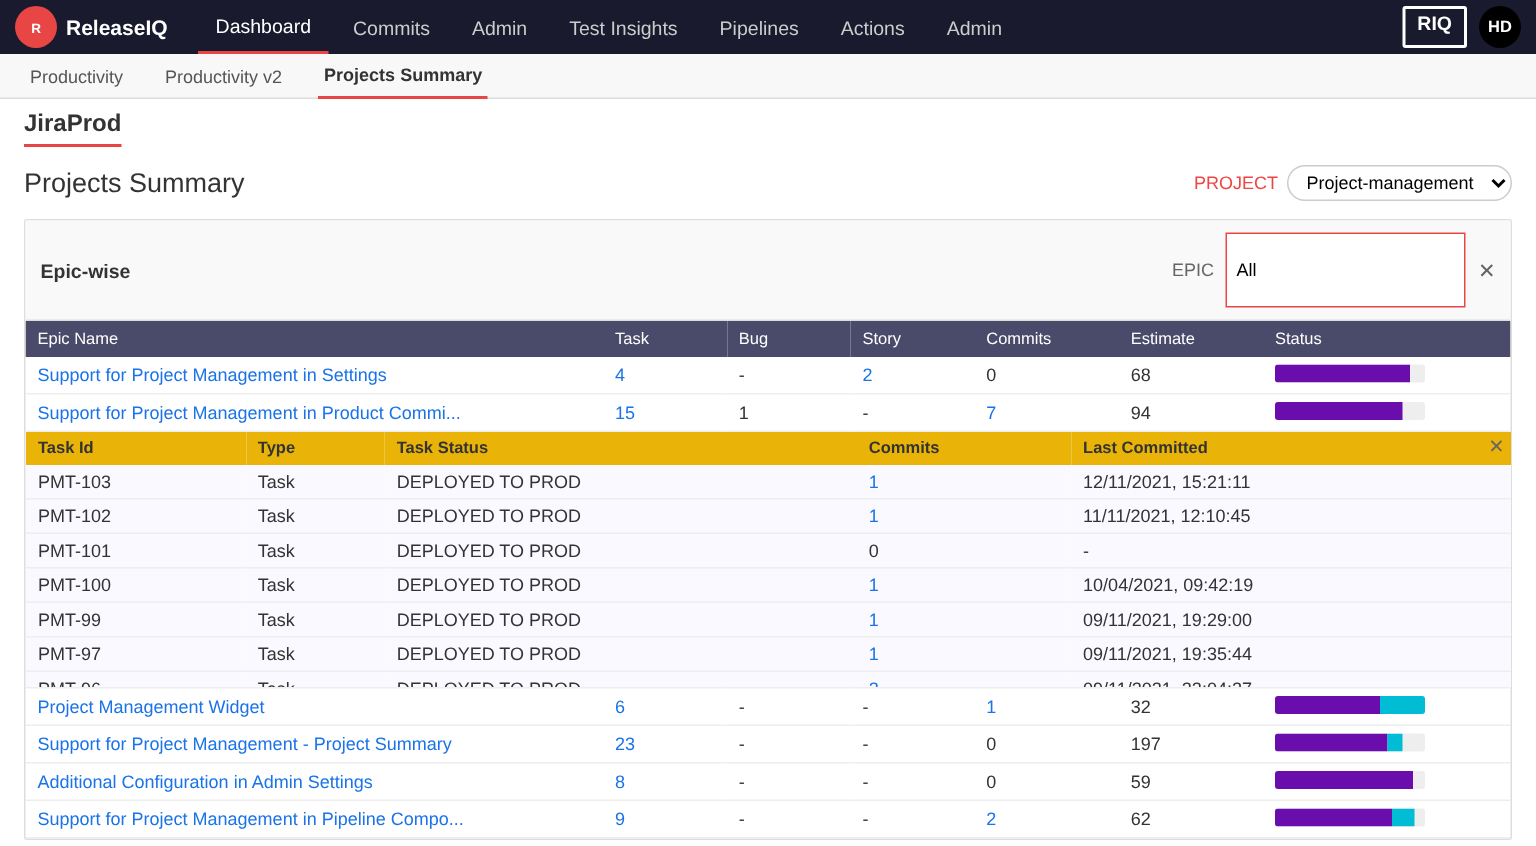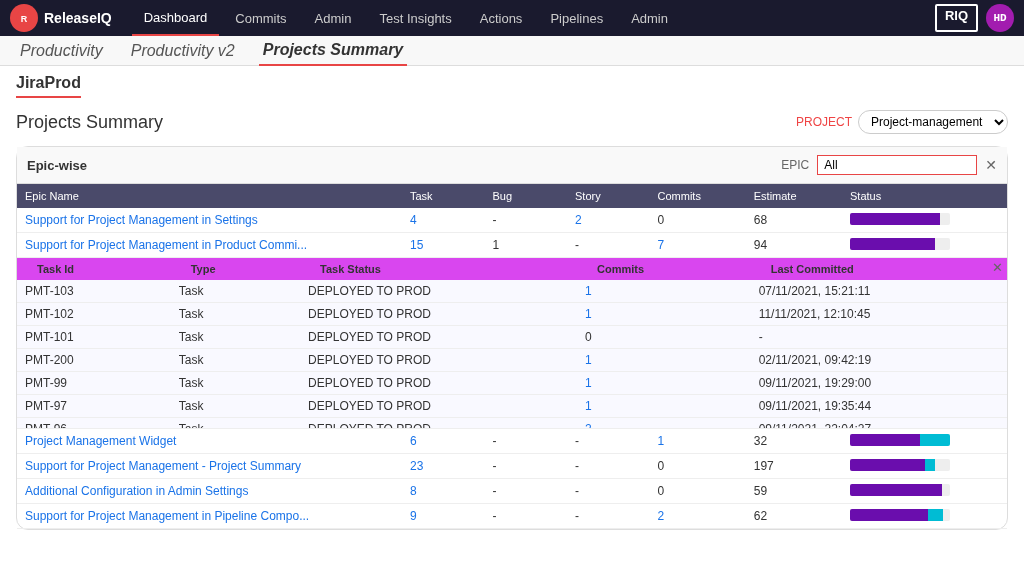--- a/index.html
+++ b/index.html
@@ -27,61 +27,61 @@
       color: #ccc; padding: 0 12px; height: 36px; display: flex; align-items: center;
       font-size: 13px; cursor: pointer; text-decoration: none;
     }
     .nav-item.active { color: white; border-bottom: 2px solid #e84545; }
     .nav-right { margin-left: auto; display: flex; gap: 8px; }
     .riq-badge {
       border: 2px solid white; color: white; padding: 2px 8px;
       font-size: 13px; font-weight: bold; border-radius: 2px;
     }
     .avatar {
-      width: 28px; height: 28px; background: #a21caf; border-radius: 50%;
+      width: 28px; height: 28px; background: #000000; border-radius: 50%;
       display: flex; align-items: center; justify-content: center;
-      color: white; font-size: 11px; font-weight: bold; font-family: Liberation Mono, monospace;
+      color: white; font-size: 11px; font-weight: bold;
     }
 
     
     .sub-nav {
       background: #f8f8f8; border-bottom: 1px solid #ddd;
       display: flex; align-items: center; height: 30px; padding: 0 16px; gap: 20px;
     }
     .sub-nav-item {
-      color: #555; font-size: 16px; cursor: pointer; padding: 0 4px;
-      height: 30px; display: flex; align-items: center; font-style: italic;
+      color: #555; font-size: 12px; cursor: pointer; padding: 0 4px;
+      height: 30px; display: flex; align-items: center;
     }
     .sub-nav-item.active { color: #333; border-bottom: 2px solid #e84545; font-weight: bold; }
 
     
     .page-body { padding: 12px 16px; }
     .section-header {
       display: flex; justify-content: space-between; align-items: center; margin-bottom: 12px;
     }
     .section-title { font-size: 18px; color: #333; }
     .project-label { font-size: 12px; color: #ef4444; margin-right: 6px; }
     .project-select {
       border: 1px solid #ccc; border-radius: 12px; padding: 3px 8px; font-size: 12px;
       background: white; cursor: pointer;
     }
 
     
     .epic-panel {
-      border: 1px solid #ddd; border-radius: 12px; position: relative;
+      border: 1px solid #ddd; border-radius: 2px; position: relative;
     }
     .epic-panel-header {
       display: flex; align-items: center; justify-content: space-between;
       padding: 8px 10px; background: #f9f9f9; border-bottom: 1px solid #ddd;
     }
     .epic-panel-title { font-size: 13px; font-weight: bold; }
     .epic-filter { display: flex; align-items: center; gap: 8px; }
     .epic-label { font-size: 12px; color: #666; }
     .epic-input {
-      border: 1px solid #e84545; padding: 2px 6px; font-size: 12px; width: 160px;
+      border: 1px solid #e84545; padding: 17px 6px; font-size: 12px; width: 160px;
     }
     .close-btn { cursor: pointer; color: #666; font-size: 14px; }
 
     
     .epic-table { width: 100%; border-collapse: collapse; }
     .epic-table th {
       background: #4a4a6a; color: white; text-align: left;
       padding: 6px 8px; font-size: 11px; font-weight: normal;
     }
     .epic-table td { padding: 5px 8px; font-size: 12px; border-bottom: 1px solid #eee; vertical-align: top; }
@@ -91,22 +91,22 @@
     .progress-bar {
       width: 100px; height: 12px; background: #eee; border-radius: 2px; overflow: hidden;
       display: flex;
     }
     .progress-fill-purple { background: #6a0dad; height: 100%; }
     .progress-fill-teal { background: #00bcd4; height: 100%; }
 
     
     .sub-table { width: 100%; border-collapse: collapse; }
     .sub-table th {
-      background: #d946ef; color: #333; text-align: left;
-      padding: 5px 20px; font-size: 11px; font-weight: bold;
+      background: #eab308; color: #333; text-align: left;
+      padding: 5px 8px; font-size: 11px; font-weight: bold;
     }
     .sub-table td { padding: 4px 8px; font-size: 12px; border-bottom: 1px solid #eee; }
     .sub-row td { background: #f9f9ff; margin-top: 48px; }
 
     .scrollable-wrapper { max-height: 170px; overflow-y: auto; position: relative; }
     .sub-close { position: absolute; right: 4px; top: 2px; cursor: pointer; font-size: 13px; color: #666; z-index: 10; }
   </style>
 </head>
 <body>
 
@@ -117,22 +117,22 @@
           <circle cx="9" cy="9" r="8" fill="#e84545"></circle>
           <text x="9" y="13" text-anchor="middle" fill="white" font-size="9" font-weight="bold">R</text>
         </svg>
     </div>
     <span class="logo-text">ReleaseIQ</span>
   </div>
   <a class="nav-item active">Dashboard</a>
   <a class="nav-item">Commits</a>
   <a class="nav-item">Admin</a>
   <a class="nav-item">Test Insights</a>
+  <a class="nav-item">Pipelines</a>
   <a class="nav-item">Actions</a>
-  <a class="nav-item">Pipelines</a>
   <a class="nav-item">Admin</a>
   <div class="nav-right">
     <div class="riq-badge">RIQ</div>
     <div class="avatar">HD</div>
   </div>
 </nav>
 
 <div class="sub-nav">
   <span class="sub-nav-item">Productivity</span>
   <span class="sub-nav-item">Productivity v2</span>
@@ -221,42 +221,42 @@
                         <th>Commits</th>
                         <th>Last Committed</th>
                       </tr>
                     </thead>
                     <tbody>
                       <tr class="sub-row">
                         <td>PMT-103</td>
                         <td>Task</td>
                         <td>DEPLOYED TO PROD</td>
                         <td><span class="link-blue">1</span></td>
-                        <td>07/11/2021, 15:21:11</td>
+                        <td>12/11/2021, 15:21:11</td>
                       </tr>
                       <tr class="sub-row">
                         <td>PMT-102</td>
                         <td>Task</td>
                         <td>DEPLOYED TO PROD</td>
                         <td><span class="link-blue">1</span></td>
                         <td>11/11/2021, 12:10:45</td>
                       </tr>
                       <tr class="sub-row">
                         <td>PMT-101</td>
                         <td>Task</td>
                         <td>DEPLOYED TO PROD</td>
                         <td>0</td>
                         <td>-</td>
                       </tr>
                       <tr class="sub-row">
-                        <td>PMT-200</td>
-                        <td>Task</td>
-                        <td>DEPLOYED TO PROD</td>
-                        <td><span class="link-blue">1</span></td>
-                        <td>02/11/2021, 09:42:19</td>
+                        <td>PMT-100</td>
+                        <td>Task</td>
+                        <td>DEPLOYED TO PROD</td>
+                        <td><span class="link-blue">1</span></td>
+                        <td>10/04/2021, 09:42:19</td>
                       </tr>
                       <tr class="sub-row">
                         <td>PMT-99</td>
                         <td>Task</td>
                         <td>DEPLOYED TO PROD</td>
                         <td><span class="link-blue">1</span></td>
                         <td>09/11/2021, 19:29:00</td>
                       </tr>
                       <tr class="sub-row">
                         <td>PMT-97</td>

